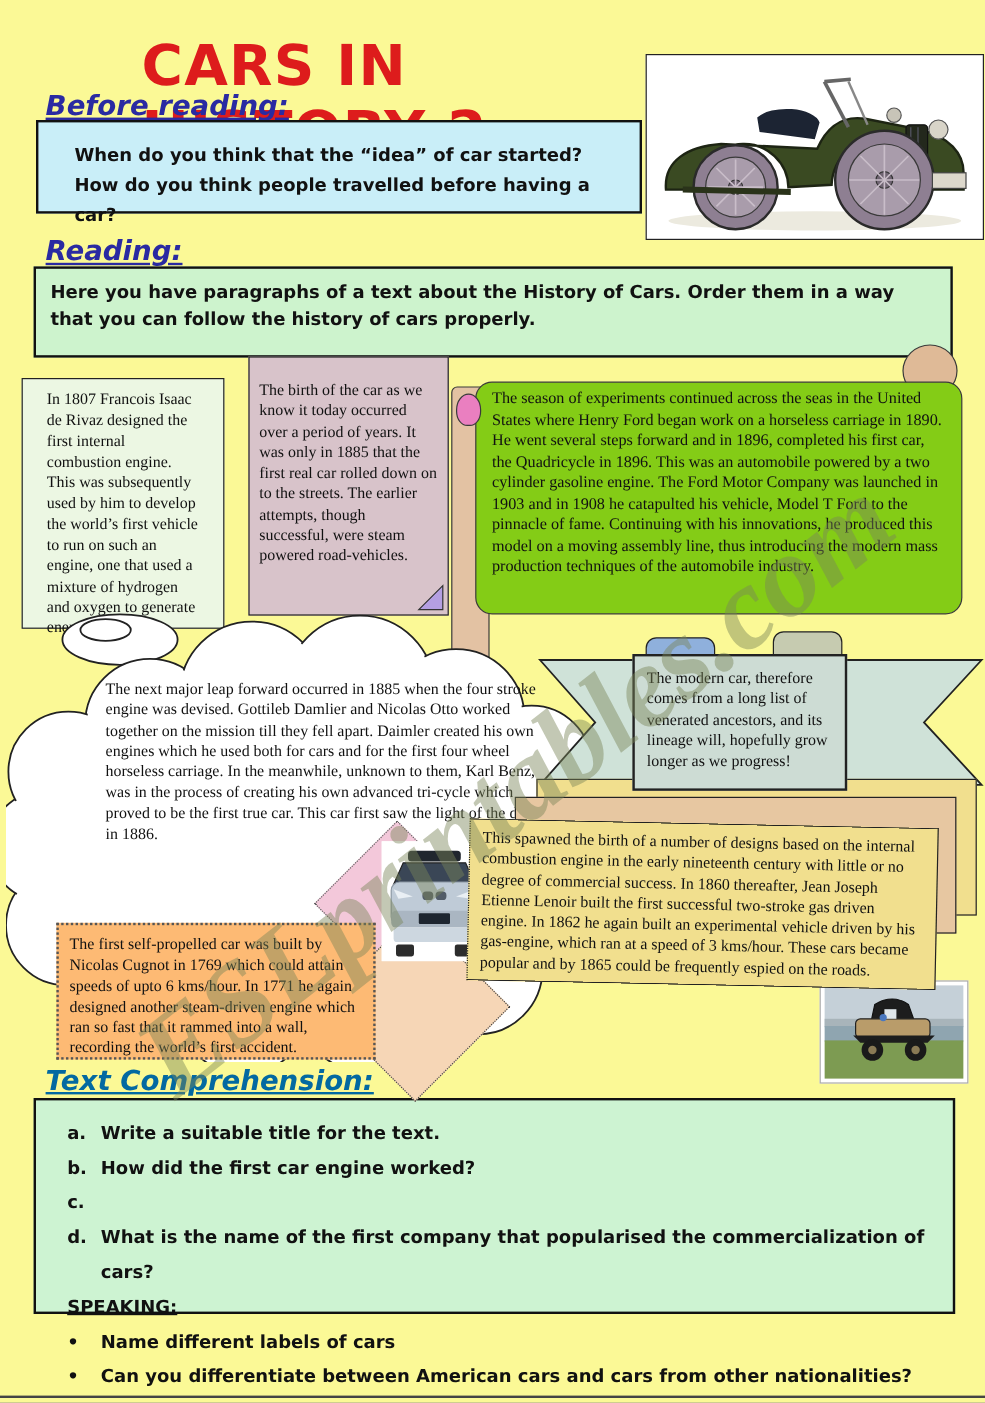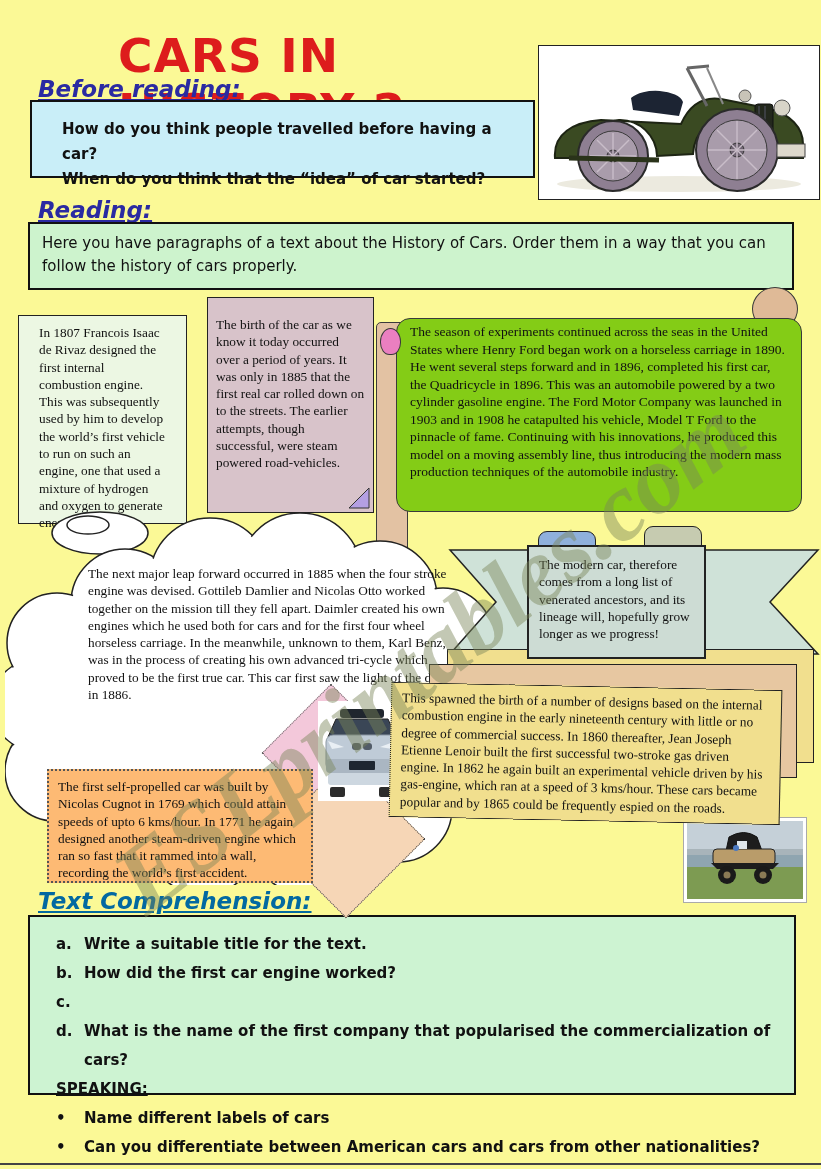--- a/index.html
+++ b/index.html
@@ -11,22 +11,22 @@
   .page-title{left:118px;top:28px;width:420px;text-align:left;font-family:"DejaVu Sans",sans-serif;
               font-weight:bold;font-size:47px;letter-spacing:1px;color:#dd1c1c;}
   .sec-label{font-family:"DejaVu Sans",sans-serif;font-weight:bold;font-style:italic;font-size:23px;
              color:#2a2aa2;text-decoration:underline;}
   .tc-label{color:#0369a1;}
 
   
   .qbox{left:30px;top:100px;width:505px;height:78px;background:#c9eef8;border:2px solid #111;
         font-family:"DejaVu Sans",sans-serif;font-weight:bold;font-size:15px;color:#111;
         padding:15px 10px 0 30px;line-height:1.65;box-sizing:border-box;}
-  .readbox{left:28px;top:222px;width:766px;height:68px;background:#cdf3cd;border:2px solid #111;
-           font-family:"DejaVu Sans",sans-serif;font-weight:normal;font-size:15px;color:#111;
+  .readbox{left:28px;top:222px;width:766px;height:76px;background:#cdf3cd;border:2px solid #111;
+           font-family:"DejaVu Sans",sans-serif;font-weight:bold;font-size:15px;color:#111;
            padding:8px 12px;line-height:1.55;box-sizing:border-box;}
 
   
   .para{font-family:"Liberation Serif",serif;font-size:13.3px;line-height:1.3;color:#111;}
   .box-rivaz{left:18px;top:315px;width:169px;height:209px;background:#ecf7e3;border:1px solid #222;
              padding:8px 20px;box-sizing:border-box;z-index:2;}
   .box-birth{left:207px;top:297px;width:167px;height:216px;background:#d8c3ca;border:1px solid #222;
              padding:18px 8px;box-sizing:border-box;z-index:2;}
 
   
@@ -91,22 +91,22 @@
 </style>
 </head>
 <body>
 
 <div id="page">
 
   <div class="abs page-title">CARS IN HISTORY 2</div>
   <div class="abs sec-label" style="left:38px;top:76px;">Before reading:</div>
 
   <div class="abs qbox">
+    <div>When do you think that the “idea” of car started?</div>
     <div>How do you think people travelled before having a car?</div>
-    <div>When do you think that the “idea” of car started?</div>
   </div>
 
   <div class="abs photo-vintage">
     <svg width="278" height="151" viewBox="0 0 278 151">
       <ellipse cx="140" cy="138" rx="122" ry="8" fill="#eceadf"></ellipse>
       <path d="M16,112 C14,88 34,76 62,74 L142,78 C150,60 162,50 182,53 L228,62 C252,68 264,82 264,98 L264,112 L238,112 A42,42 0 0 0 154,108 L118,110 A36,36 0 0 0 44,112 Z" fill="#3a4a22" stroke="#1d2413" stroke-width="2"></path>
       <path d="M148,22 L168,60" stroke="#666" stroke-width="3"></path>
       <path d="M168,22 L184,58" stroke="#888" stroke-width="2"></path>
       <path d="M148,22 L170,20" stroke="#666" stroke-width="3"></path>
       <path d="M92,52 a28,14 0 0 1 52,4 l-4,14 -46,-6 Z" fill="#1c2433"></path>

